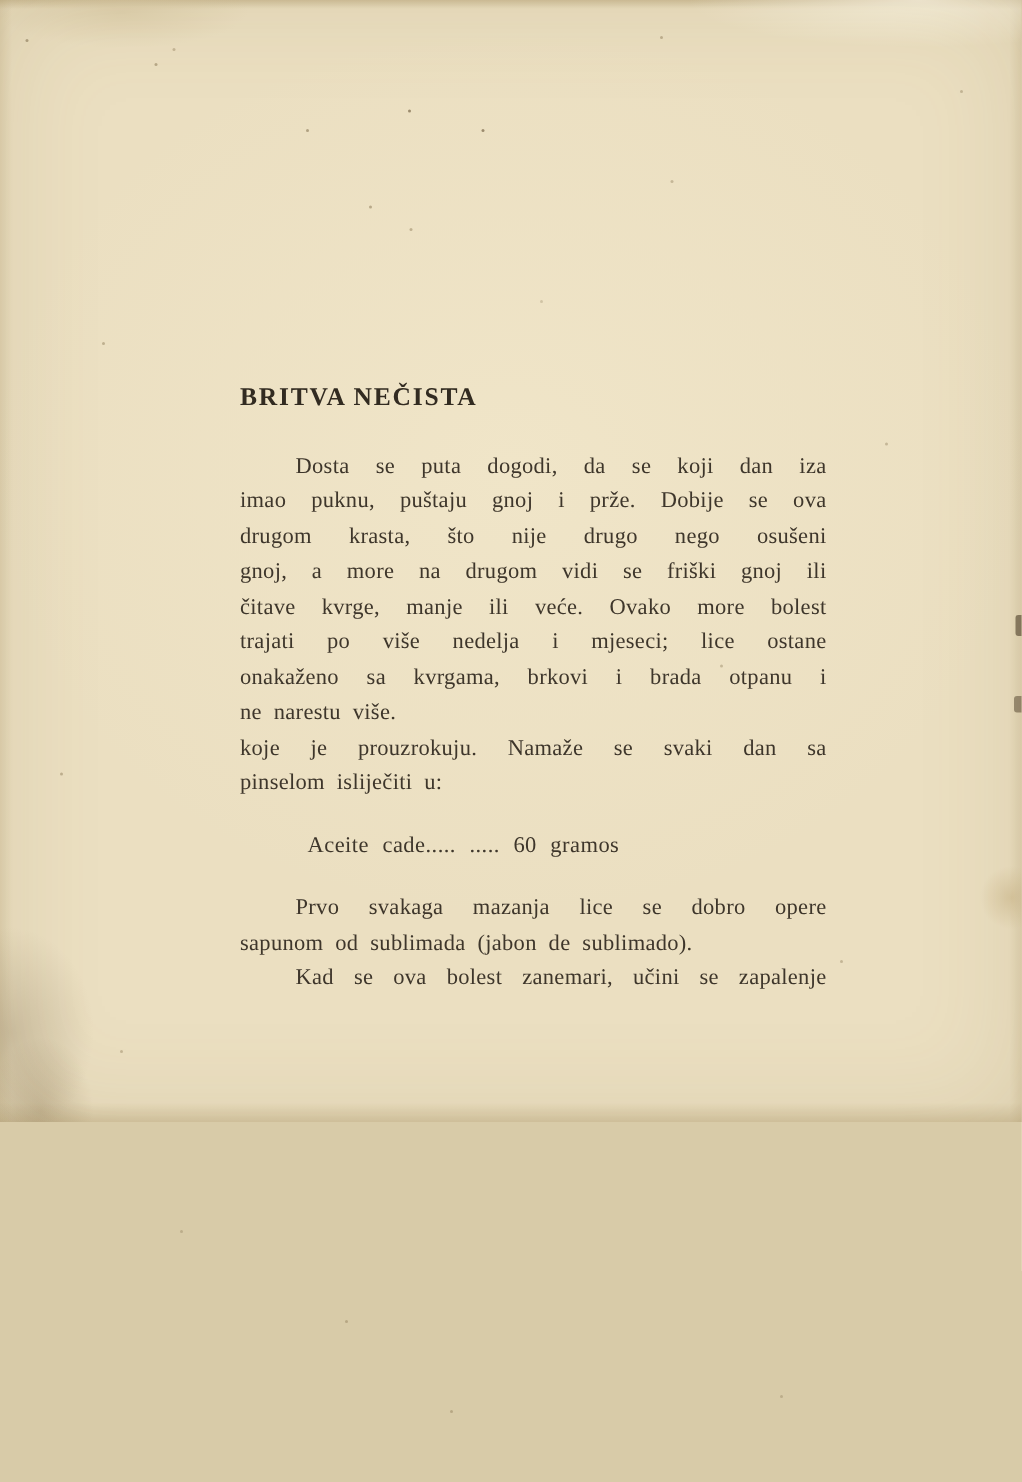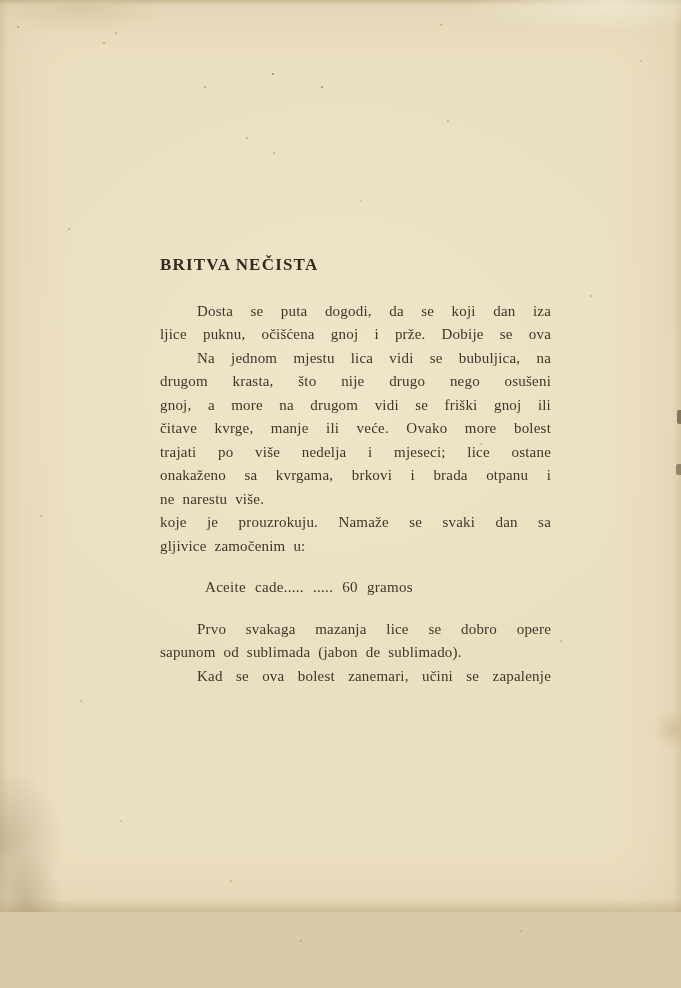--- a/index.html
+++ b/index.html
@@ -8,21 +8,21 @@
     --ink:#3e362b;
     --ink-title:#322b21;
   }
   html,body{margin:0;padding:0;}
   body{
     width:681px;height:988px;overflow:hidden;
     font-family:"Liberation Serif","DejaVu Serif",serif;
     background:#d8cba8;
   }
   .page{
-    position:relative;width:681px;height:912px;
+    position:relative;width:681px;height:748px;
     background-color:var(--paper);
     background-image:
       radial-gradient(ellipse 220px 45px at 90% 0%, rgba(250,243,224,0.85), transparent 70%),
       radial-gradient(ellipse 350px 300px at 50% 42%, rgba(244,234,206,0.55), transparent 100%),
       radial-gradient(ellipse 80px 100px at 1% 92%, rgba(140,122,92,0.30), transparent 70%),
       radial-gradient(ellipse 50px 70px at 4% 99%, rgba(150,130,95,0.35), transparent 70%),
       radial-gradient(circle 28px at 99% 80%, rgba(200,178,132,0.50), transparent 75%),
       radial-gradient(ellipse 120px 35px at 12% 1%, rgba(214,198,160,0.55), transparent 70%),
       linear-gradient(to bottom, rgba(186,166,122,0.55), rgba(186,166,122,0) 6px),
       linear-gradient(to top, rgba(186,166,122,0.45), rgba(186,166,122,0) 13px),
@@ -95,34 +95,33 @@
 <div class="page">
   <div class="speckles"></div>
   <div class="edge-mark m1"></div>
   <div class="edge-mark m2"></div>
 
   <div class="content">
     <h1 class="title">BRITVA NEČISTA</h1>
     <div id="paras-top">
         <div class="para">
           <div class="line first">Dosta se puta dogodi, da se koji dan iza</div>
-          <div class="line">ljice puknu, očišćena gnoj i prže. Dobije se ova</div>
+          <div class="line">imao puknu, puštaju gnoj i prže. Dobije se ova</div>
         </div>
         <div class="para">
-          <div class="line first">Na jednom mjestu lica vidi se bubuljica, na</div>
           <div class="line">drugom krasta, što nije drugo nego osušeni</div>
           <div class="line">gnoj, a more na drugom vidi se friški gnoj ili</div>
           <div class="line">čitave kvrge, manje ili veće. Ovako more bolest</div>
           <div class="line">trajati po više nedelja i mjeseci; lice ostane</div>
           <div class="line">onakaženo sa kvrgama, brkovi i brada otpanu i</div>
           <div class="line last">ne narestu više.</div>
         </div>
         <div class="para">
           <div class="line">koje je prouzrokuju. Namaže se svaki dan sa</div>
-          <div class="line last">gljivice zamočenim u:</div>
+          <div class="line last">pinselom isliječiti u:</div>
         </div>
       </div>
     <div class="recipe">Aceite cade..... ..... 60 gramos</div>
     <div id="paras-bottom">
         <div class="para">
           <div class="line first">Prvo svakaga mazanja lice se dobro opere</div>
           <div class="line last">sapunom od sublimada (jabon de sublimado).</div>
         </div>
         <div class="para">
           <div class="line first">Kad se ova bolest zanemari, učini se zapalenje</div>

